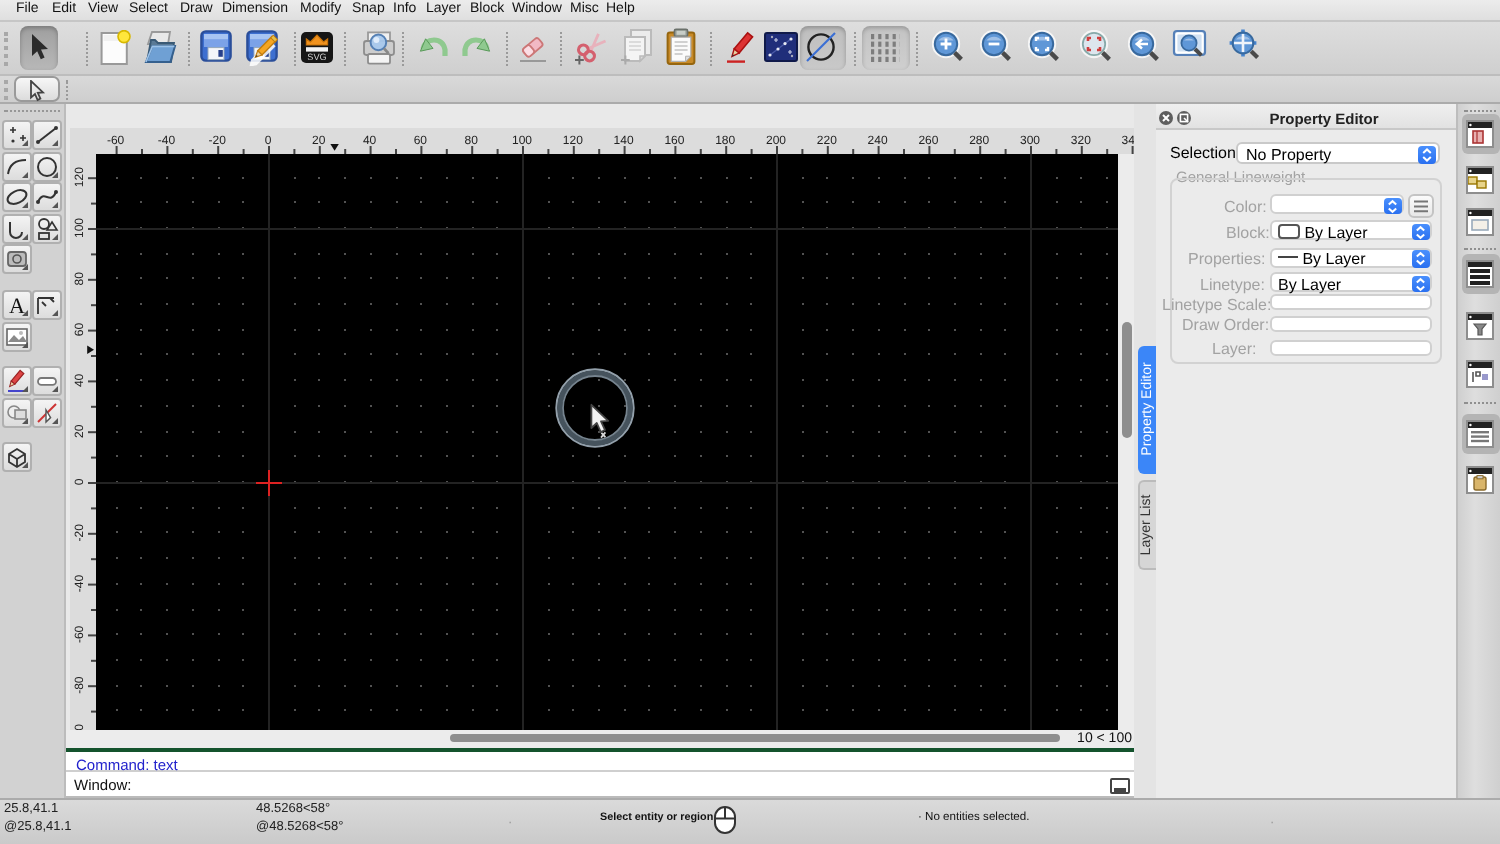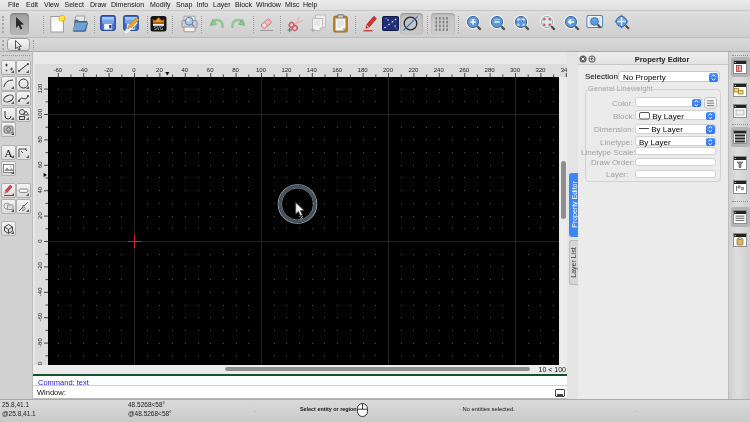--- a/index.html
+++ b/index.html
@@ -550,21 +550,21 @@
     <div class="abs" style="left:68px;top:58.2px;width:81px;height:10px;background:#fff;border:1px solid #d0d0d0;border-radius:3px">
       <span class="abs" style="left:3px;top:0.5px;font-size:8px;color:#000;white-space:nowrap"><svg width="11" height="8" style="display:inline-block;vertical-align:-1px">
           <rect x="0.5" y="0.5" width="10" height="6.5" rx="1.5" fill="#fff" stroke="#555"></rect>
         </svg> By Layer</span>
       <div class="abs" style="right:0.5px;top:0.5px;width:8.5px;height:8.5px;background:linear-gradient(#4a90fd,#2a70f0);border-radius:2px;overflow:hidden">
         <svg width="8.5" height="8.5" viewBox="0 0 8.5 8.5">
           <path d="M2.4,3.3 L4.25,1.6 L6.1,3.3 M2.4,5.2 L4.25,6.9 L6.1,5.2" fill="none" stroke="#fff" stroke-width="1"></path>
         </svg>
       </div>
     </div>
-    <span class="abs" style="left:27px;top:72.7px;font-size:8px;color:#a2a2a2">Dimension:</span>
+    <span class="abs" style="left:27px;top:72.7px;font-size:8px;color:#a2a2a2">Properties:</span>
     <div class="abs" style="left:68px;top:71.5px;width:81px;height:10px;background:#fff;border:1px solid #d0d0d0;border-radius:3px">
       <span class="abs" style="left:3px;top:0.5px;font-size:8px;color:#000;white-space:nowrap"><svg width="10" height="7" style="display:inline-block;vertical-align:0px">
           <path d="M0,3.5 h10" stroke="#444" stroke-width="1"></path>
         </svg> By Layer</span>
       <div class="abs" style="right:0.5px;top:0.5px;width:8.5px;height:8.5px;background:linear-gradient(#4a90fd,#2a70f0);border-radius:2px;overflow:hidden">
         <svg width="8.5" height="8.5" viewBox="0 0 8.5 8.5">
           <path d="M2.4,3.3 L4.25,1.6 L6.1,3.3 M2.4,5.2 L4.25,6.9 L6.1,5.2" fill="none" stroke="#fff" stroke-width="1"></path>
         </svg>
       </div>
     </div>

